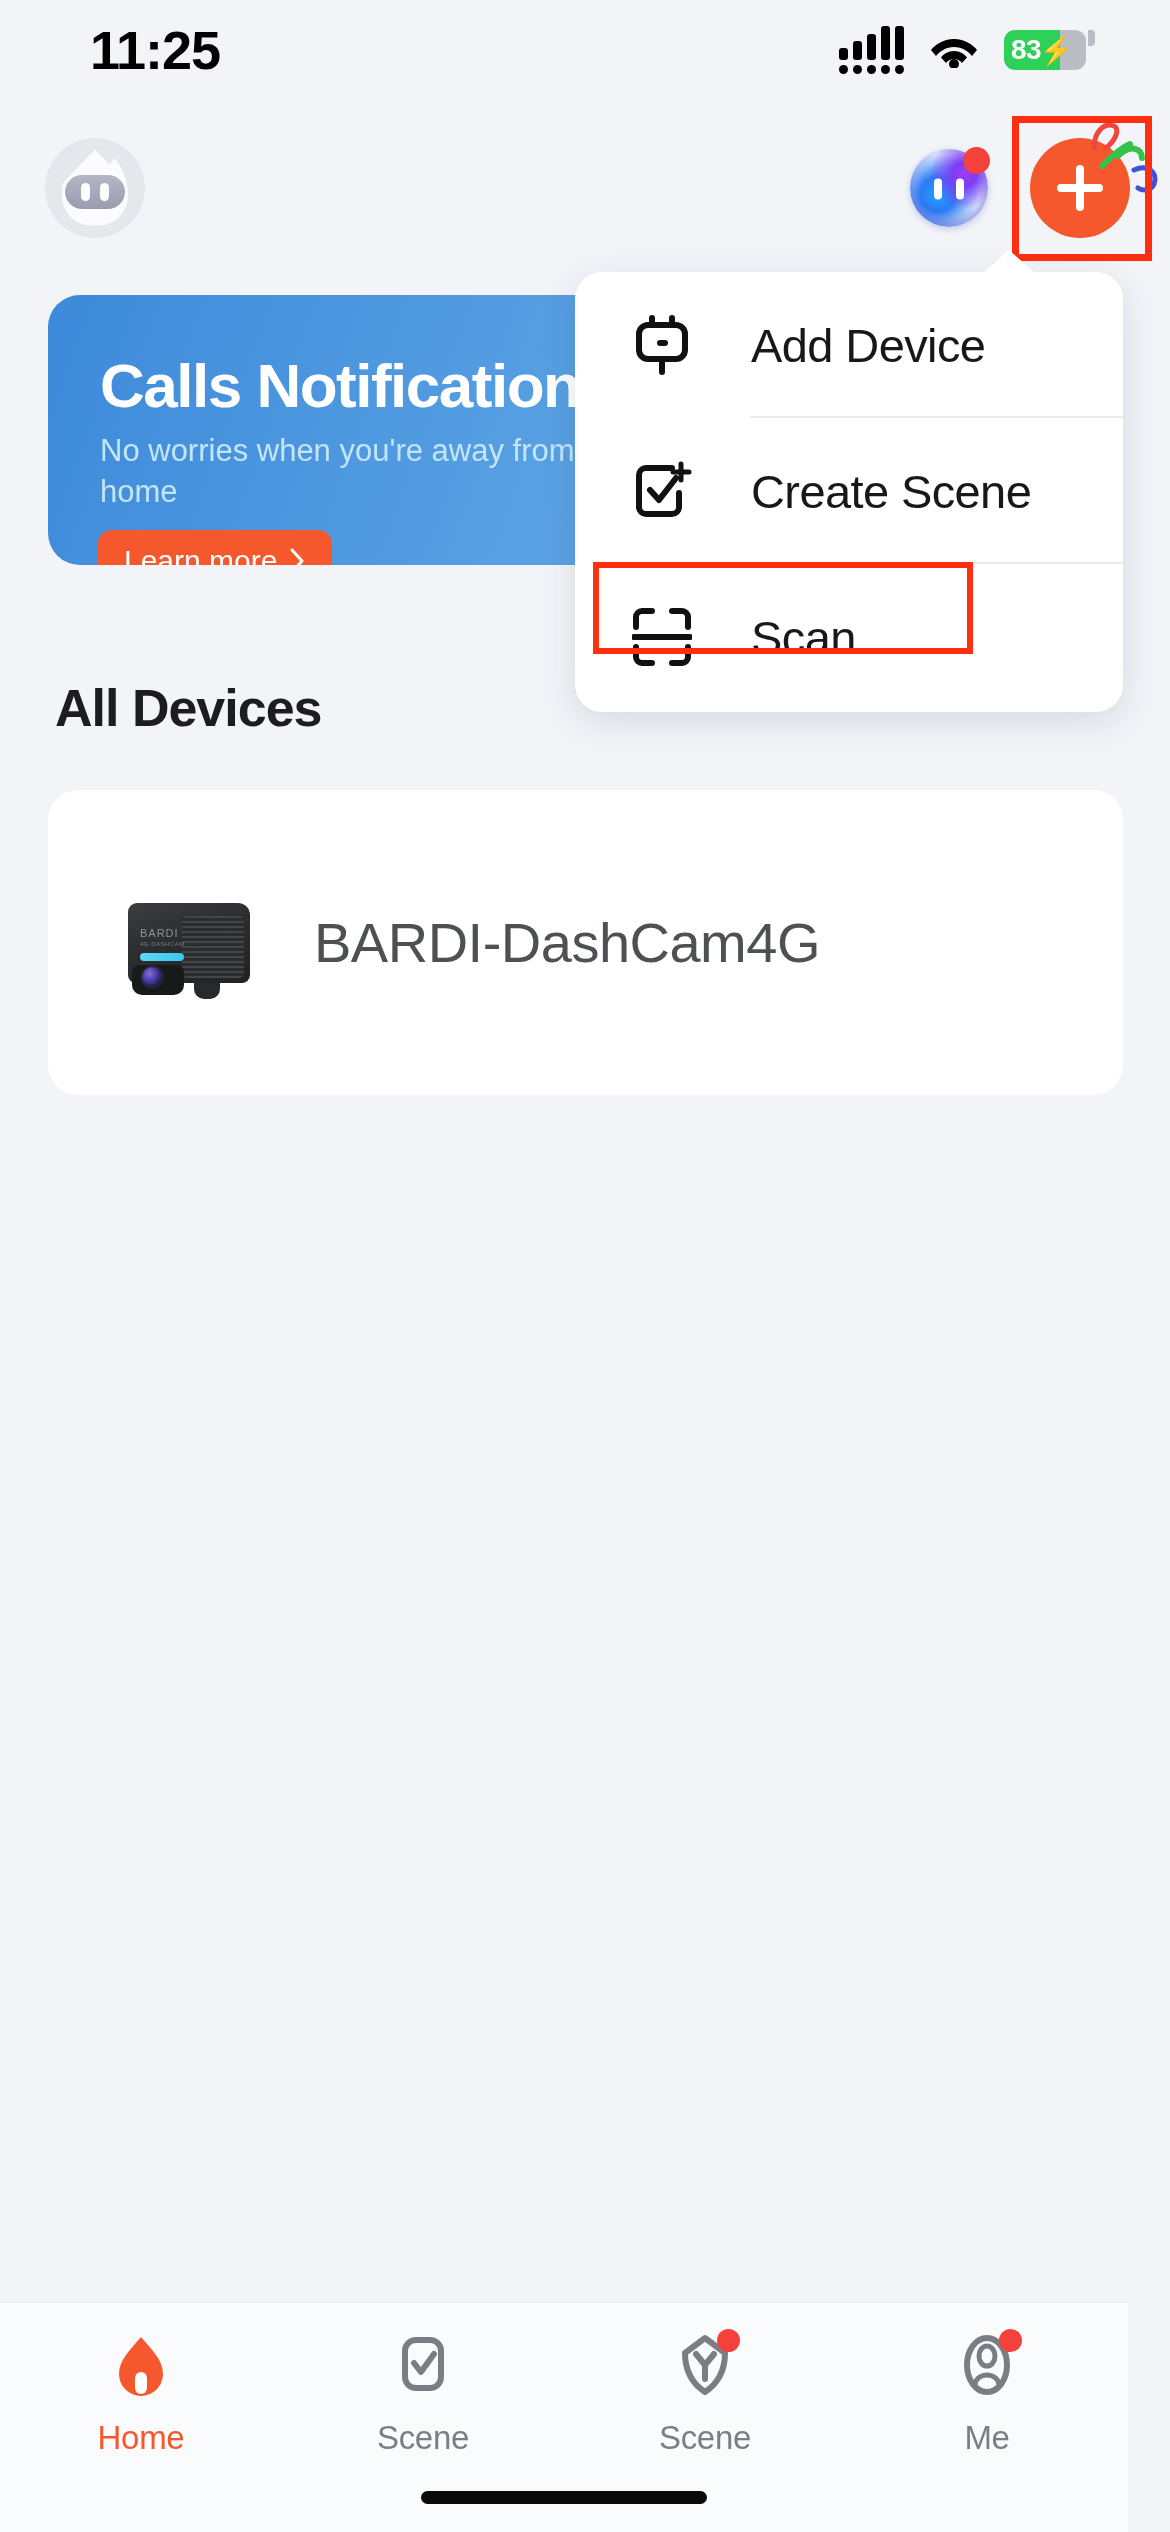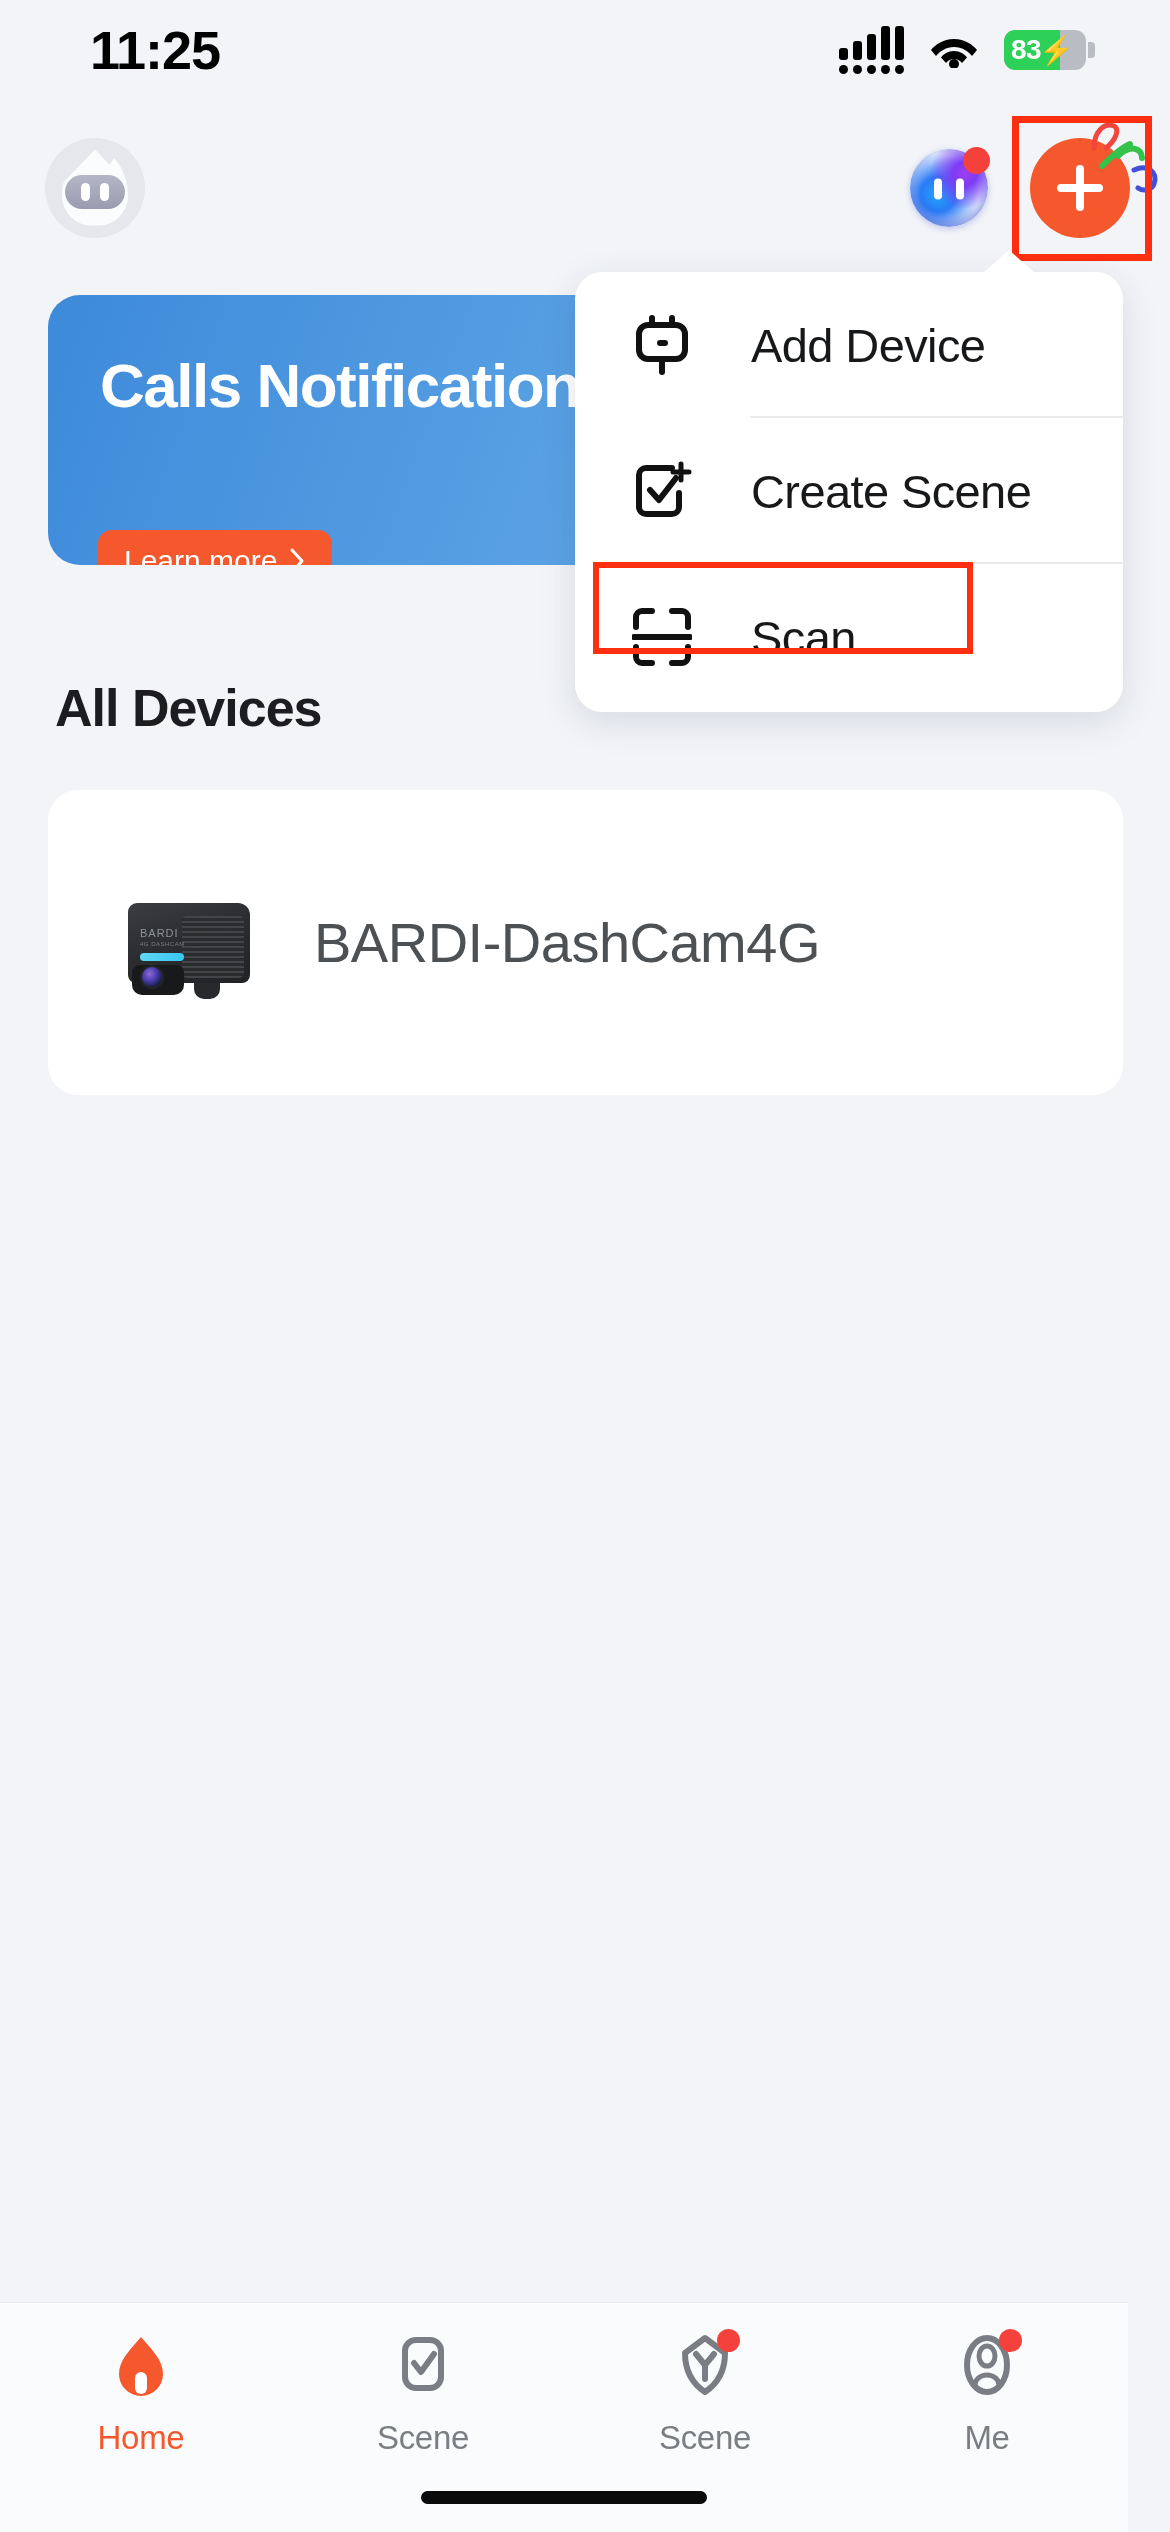--- a/index.html
+++ b/index.html
@@ -40,21 +40,21 @@
   .batt .fill{
     position:absolute; left:0; top:0; bottom:0; width:68%;
     background:#2ed158; border-radius:11px 0 0 11px;
   }
   .batt .pct{
     position:relative; z-index:3; color:#fff; font-size:28px; font-weight:700;
     padding-left:7px; letter-spacing:-0.5px;
   }
   .batt .bolt{ position:relative; z-index:3; color:#fff; font-size:28px; margin-left:-2px; }
   .battcap{ width:7px; height:16px; background:#b9bcc2; border-radius:0 4px 4px 0; margin-left:2px; }
-  .battbox{ display:flex; align-items:center; }
+  .battbox{ display:flex; align-items:flex-start; }
 
   
   .header{
     position:absolute; top:130px; left:0; width:1170px; height:115px;
     display:flex; align-items:center; justify-content:space-between;
     padding:0 40px 0 45px;
   }
   .avatar{
     width:100px; height:100px; border-radius:50%;
     background:#e6e7ec; position:relative; overflow:hidden;
@@ -293,20 +293,21 @@
         <path d="M50 42 C62 30 74 34 74 44" stroke="#34c24a" stroke-width="6" fill="none" stroke-linecap="round"></path>
         <path d="M66 56 C80 50 90 58 86 70 C84 76 76 78 70 74" stroke="#4250d8" stroke-width="5" fill="none" stroke-linecap="round"></path>
       </svg>
       <div class="hl-plus"></div>
     </div>
   </div>
 </div>
 
 <div class="banner">
   <h2>Calls Notification</h2>
+  <p>No worries when you're away from home</p>
   <button class="learn">
     <span>Learn more</span>
     <svg width="17" height="28" viewBox="0 0 17 28">
       <path d="M3 3 L13 14 L3 25" stroke="#fff" stroke-width="3" fill="none" stroke-linecap="round" stroke-linejoin="round"></path>
     </svg>
   </button>
 </div>
 
 <div class="sec-title">All Devices</div>
 

